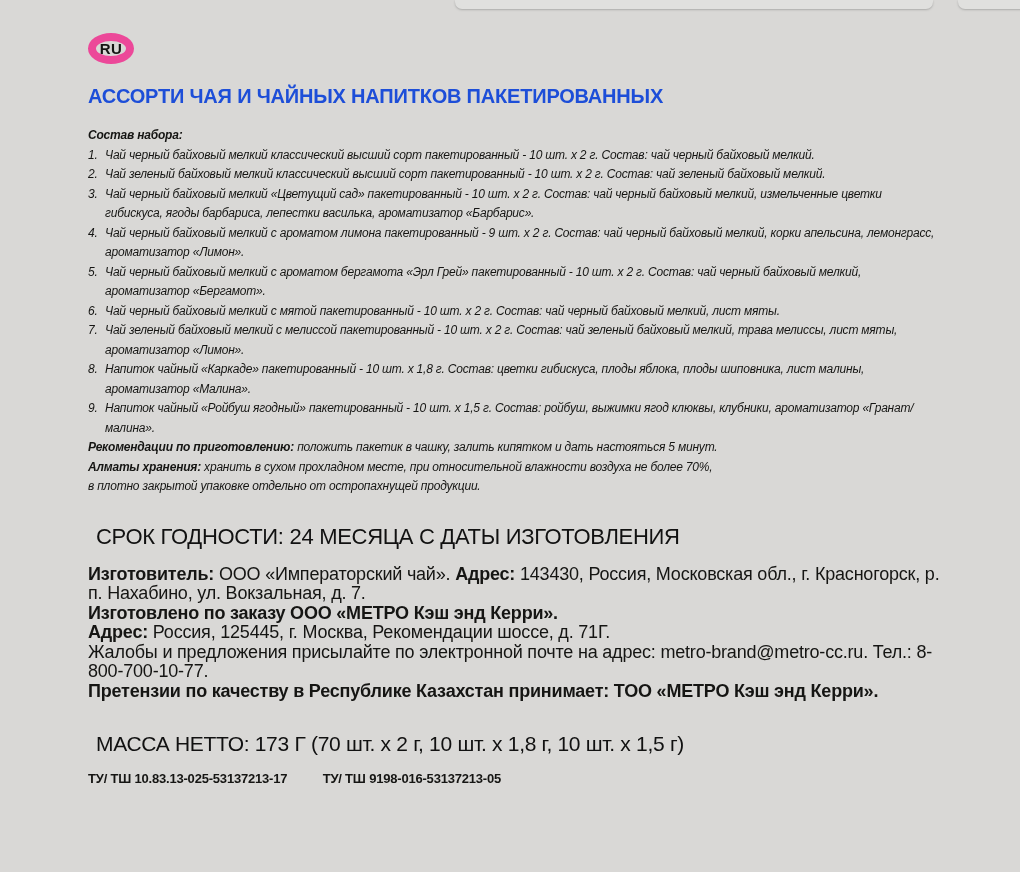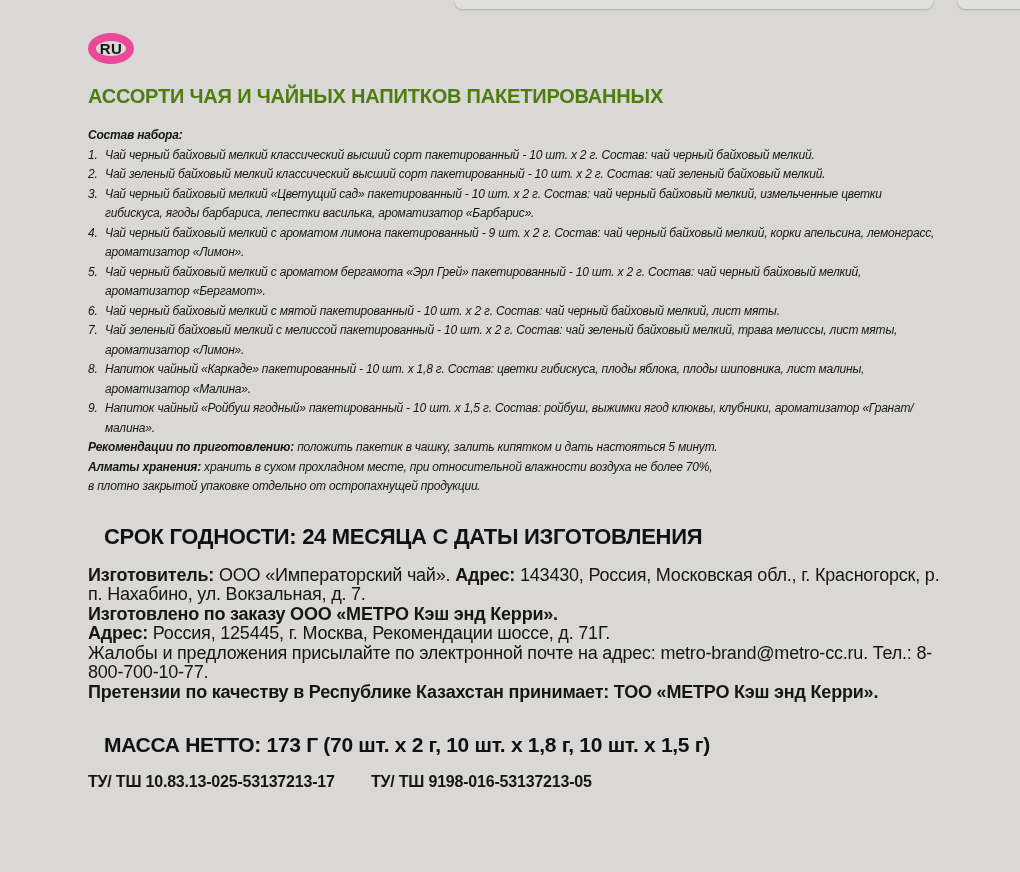--- a/index.html
+++ b/index.html
@@ -42,52 +42,52 @@
     font-weight: bold;
     font-size: 15px;
     letter-spacing: 0.3px;
     box-sizing: border-box;
   }
   h1.title {
     margin: 21px 0 0 0;
     font-size: 20px;
     font-weight: bold;
     letter-spacing: -0.2px;
-    color: #4d7c0f;
+    color: #1d4ed8;
   }
   .body-text {
     margin-top: 18px;
     font-size: 12px;
     line-height: 19.5px;
     letter-spacing: -0.2px;
     font-style: italic;
   }
   .b, .bold { font-weight: bold; }
   .li { display: flex; }
   .li .num { flex: none; width: 17px; }
   .li .txt { flex: 1; }
   h2.big {
-    margin: 16px;
+    margin: 8px;
     font-size: 22px;
-    font-weight: bold;
+    font-weight: normal;
     letter-spacing: -0.3px;
     color: #111;
   }
   h2.shelf { margin-top: 27px; }
   h2.pdate { margin-top: 7px; }
   .manufacturer {
     margin-top: 15px;
     font-size: 18px;
     line-height: 19.5px;
     letter-spacing: -0.2px;
   }
   h2.netto { margin-top: 31px; font-size: 21px; }
   .tu {
     margin-top: 15px;
-    font-size: 16px;
+    font-size: 13px;
     font-weight: bold;
     letter-spacing: -0.2px;
   }
   .tu span + span { margin-left: 32px; }
 </style>
 </head>
 <body>
 
 <div class="page">
   <div class="top-tab tab-1"></div>

